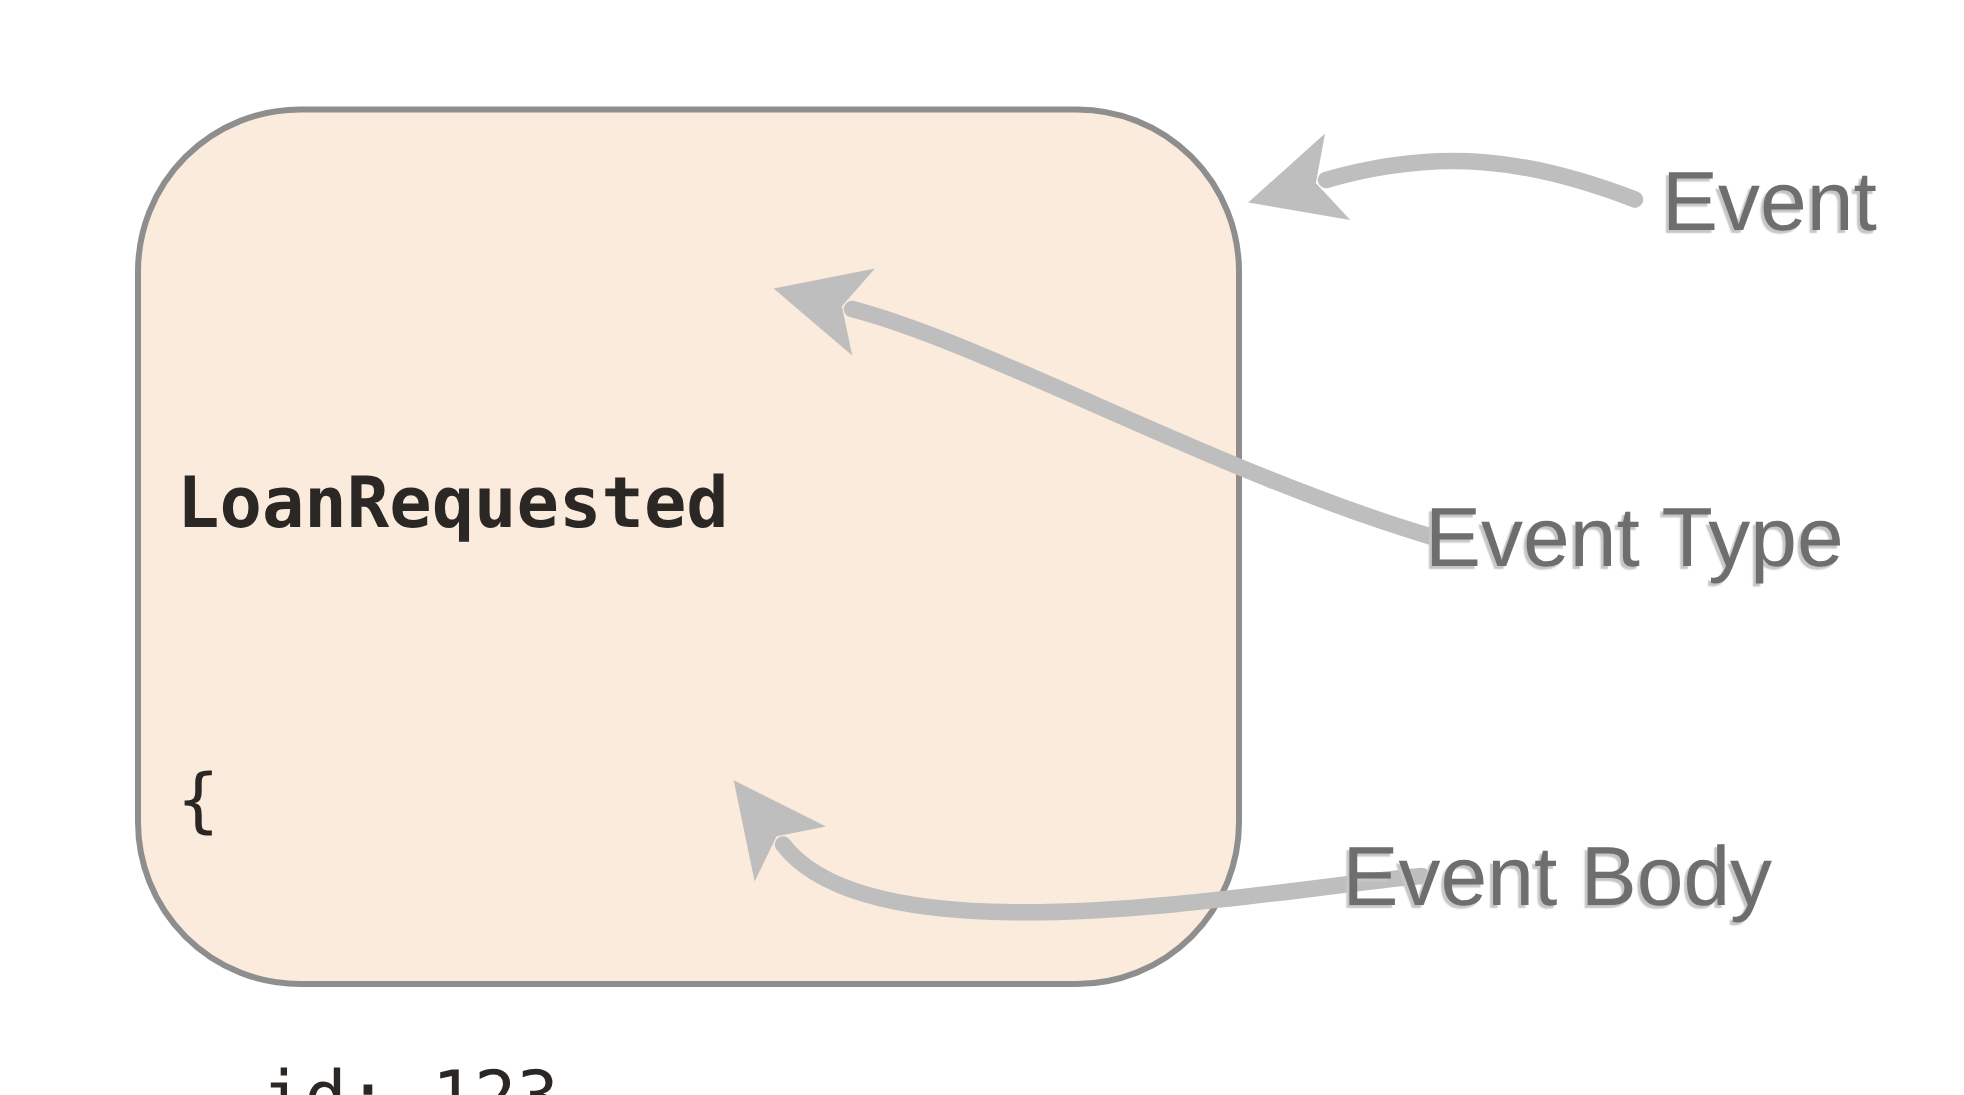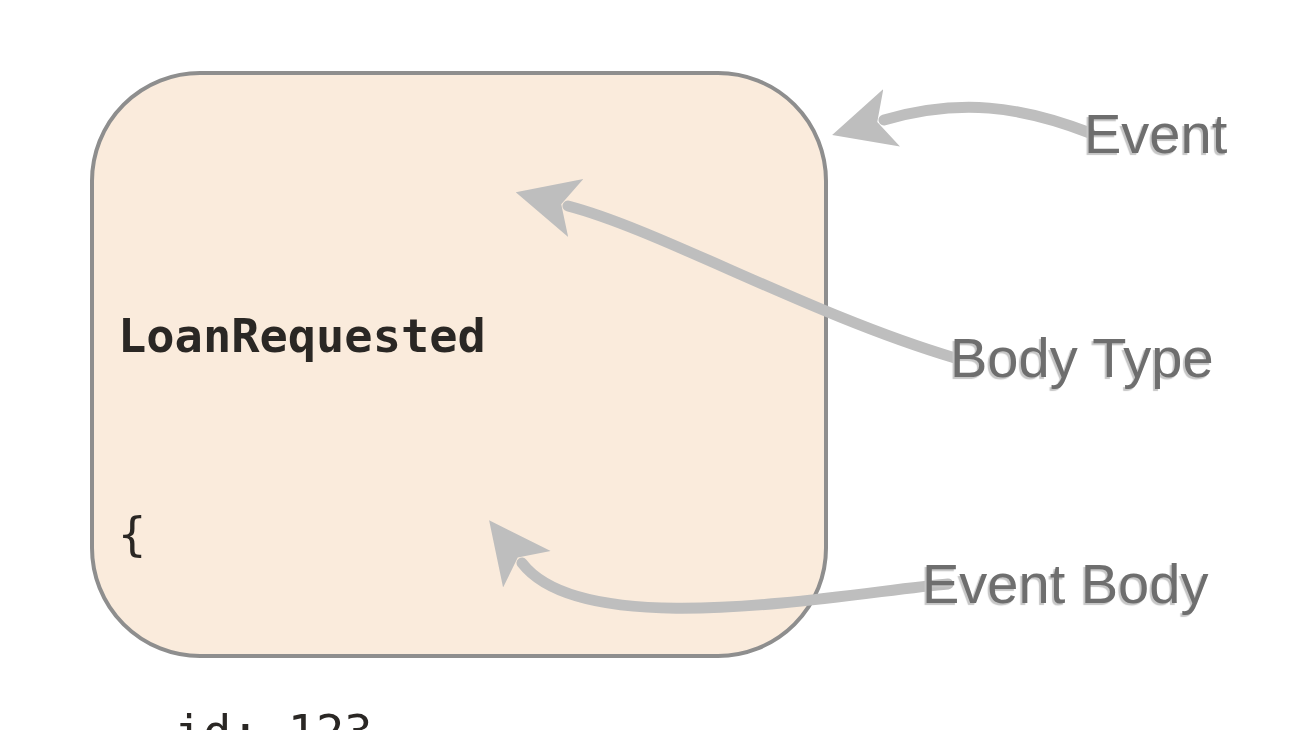--- a/index.html
+++ b/index.html
@@ -49,23 +49,23 @@
   }
   .arrow-head { fill: var(--arrow, #BEBEBE); }
   .label {
     position: absolute;
     font-size: 56px;
     line-height: 1.15;
     color: var(--label-text, #6E6E6E);
     text-shadow: -2px 2px 1px var(--label-highlight, #C6C6C6);
     white-space: nowrap;
   }
-  .label-event      { left: 1084px; top: 102px; }
+  .label-event      { left: 1108px; top: 102px; }
   .label-event-type { left: 950px;  top: 326px; }
-  .label-event-body { left: 922px;  top: 552px; }
+  .label-event-body { left: 895px;  top: 552px; }
 </style>
 </head>
 <body>
 
 <div class="stage">
 
   <div class="event-box"></div>
 
   <div class="code">
     <div class="code-line code-title">LoanRequested</div>
@@ -81,16 +81,16 @@
       <marker id="arrowhead" markerUnits="userSpaceOnUse" markerWidth="64" markerHeight="64" refX="8" refY="31" orient="auto">
         <polygon class="arrow-head" points="0,1 62,31 0,61 15,31"></polygon>
       </marker>
     </defs>
     <path class="arrow-line" d="M 1090 133 C 1020 106, 960 98, 884 120" marker-end="url(#arrowhead)"></path>
     <path class="arrow-line" d="M 955 358 C 810 315, 660 230, 568 206" marker-end="url(#arrowhead)"></path>
     <path class="arrow-line" d="M 948 584 C 850 592, 585 645, 522 563" marker-end="url(#arrowhead)"></path>
   </svg>
 
   <div class="label label-event">Event</div>
-  <div class="label label-event-type">Body Type</div>
+  <div class="label label-event-type">Event Type</div>
   <div class="label label-event-body">Event Body</div>
 
 </div>
 
 </body></html>

